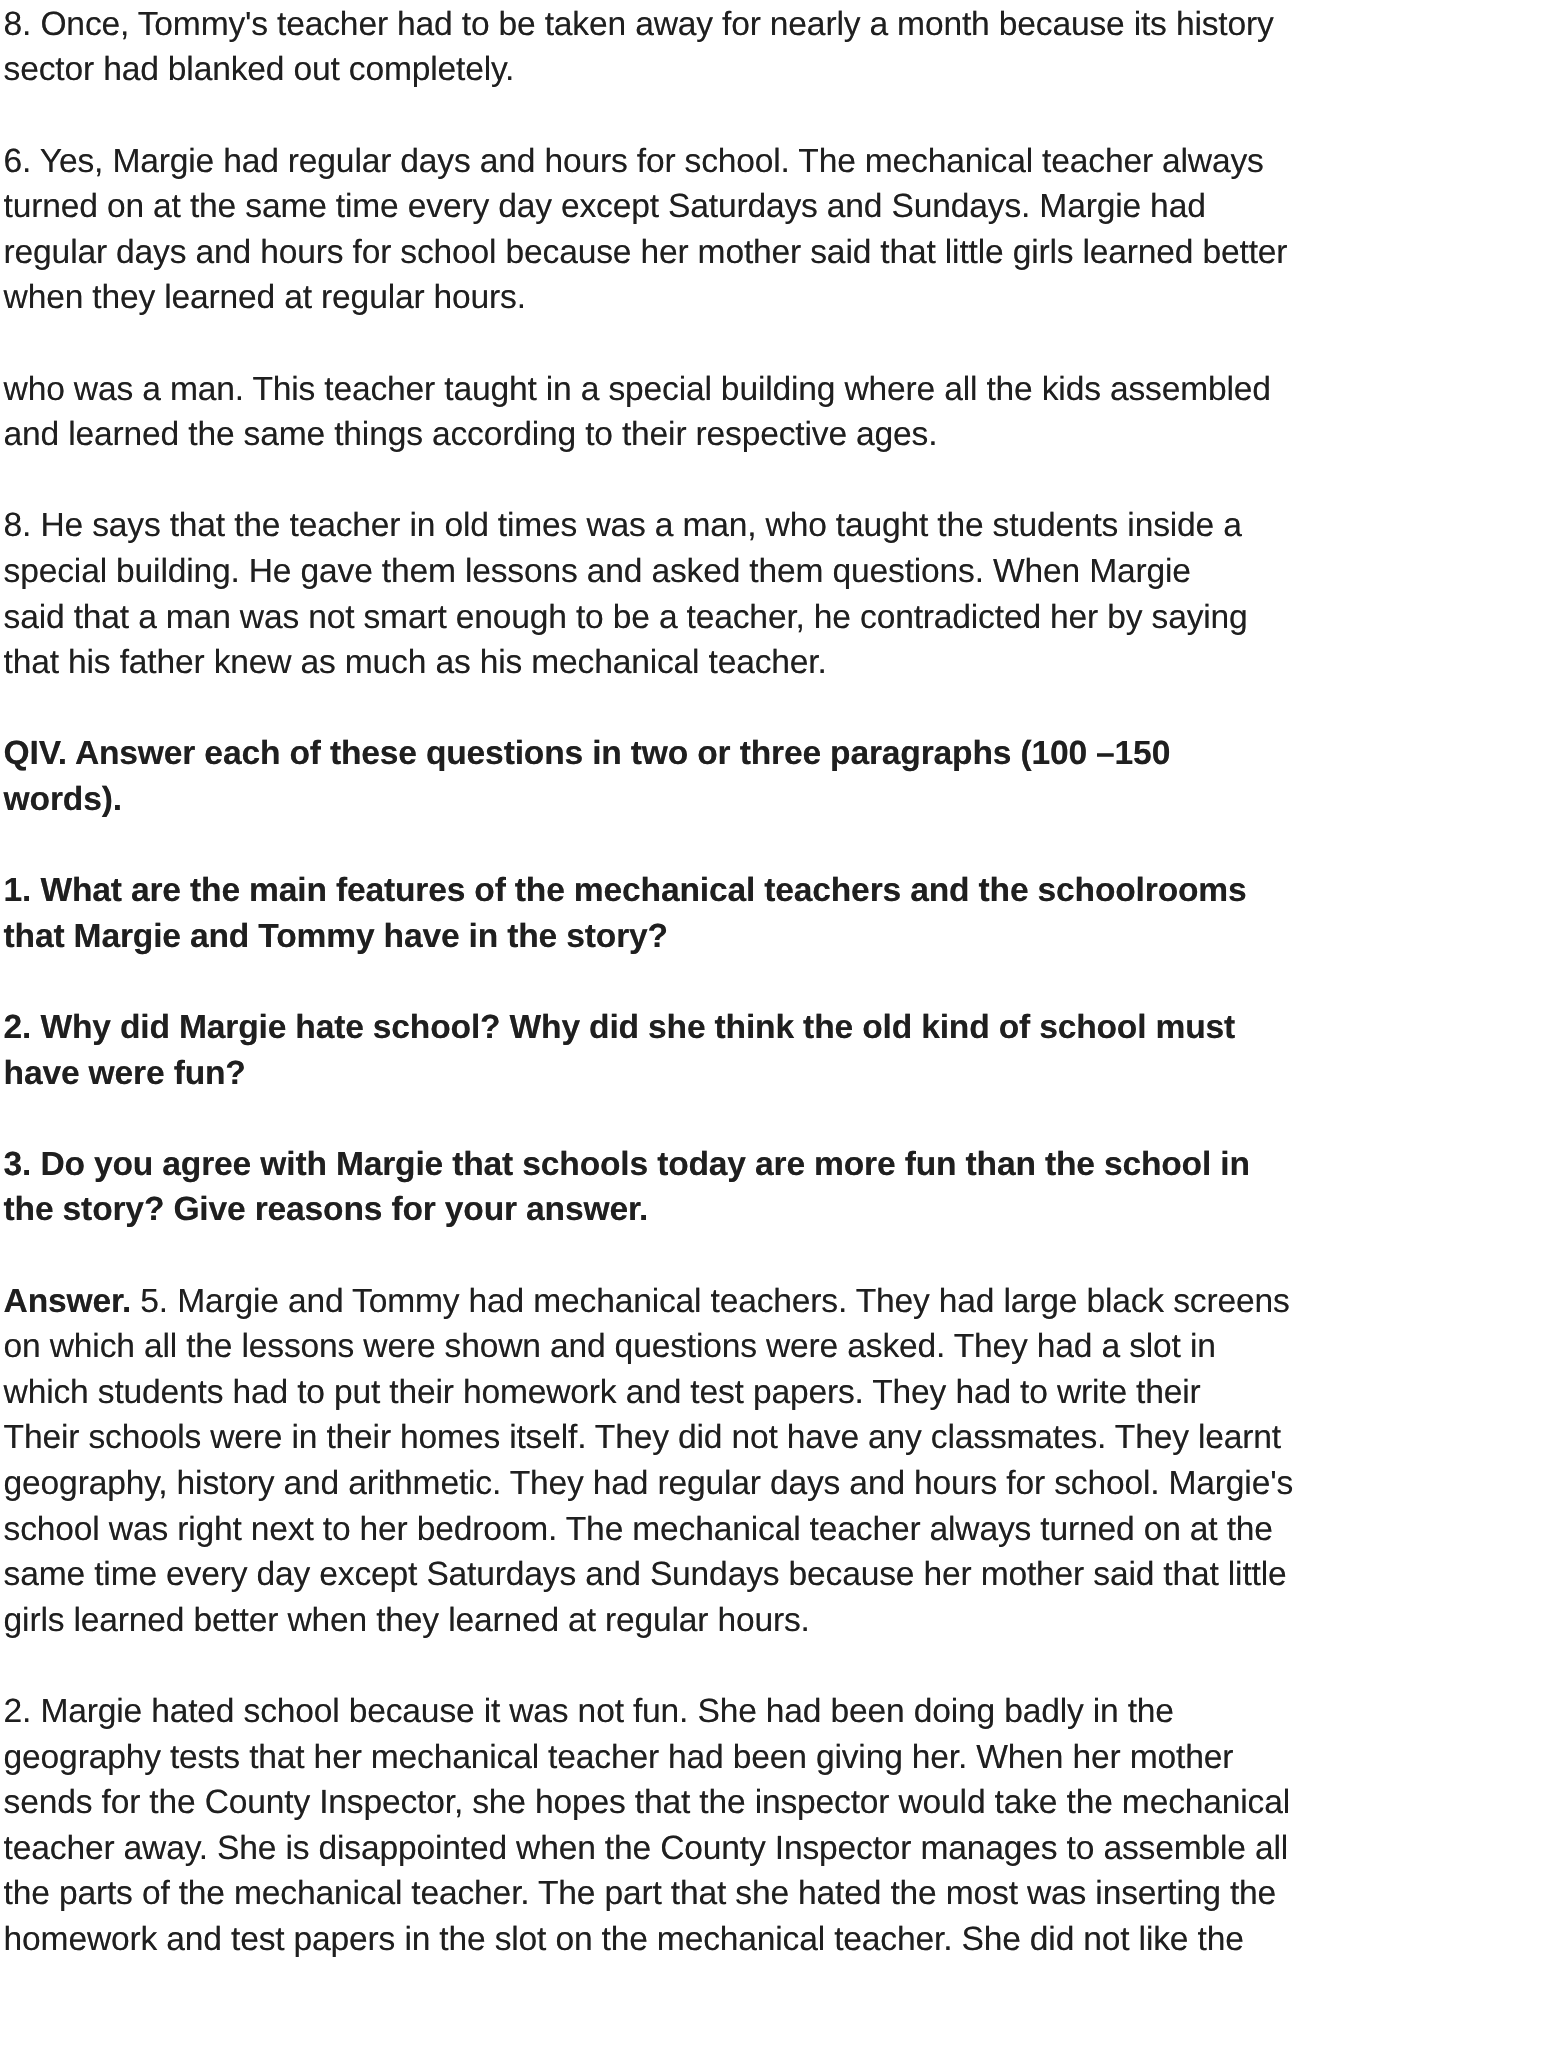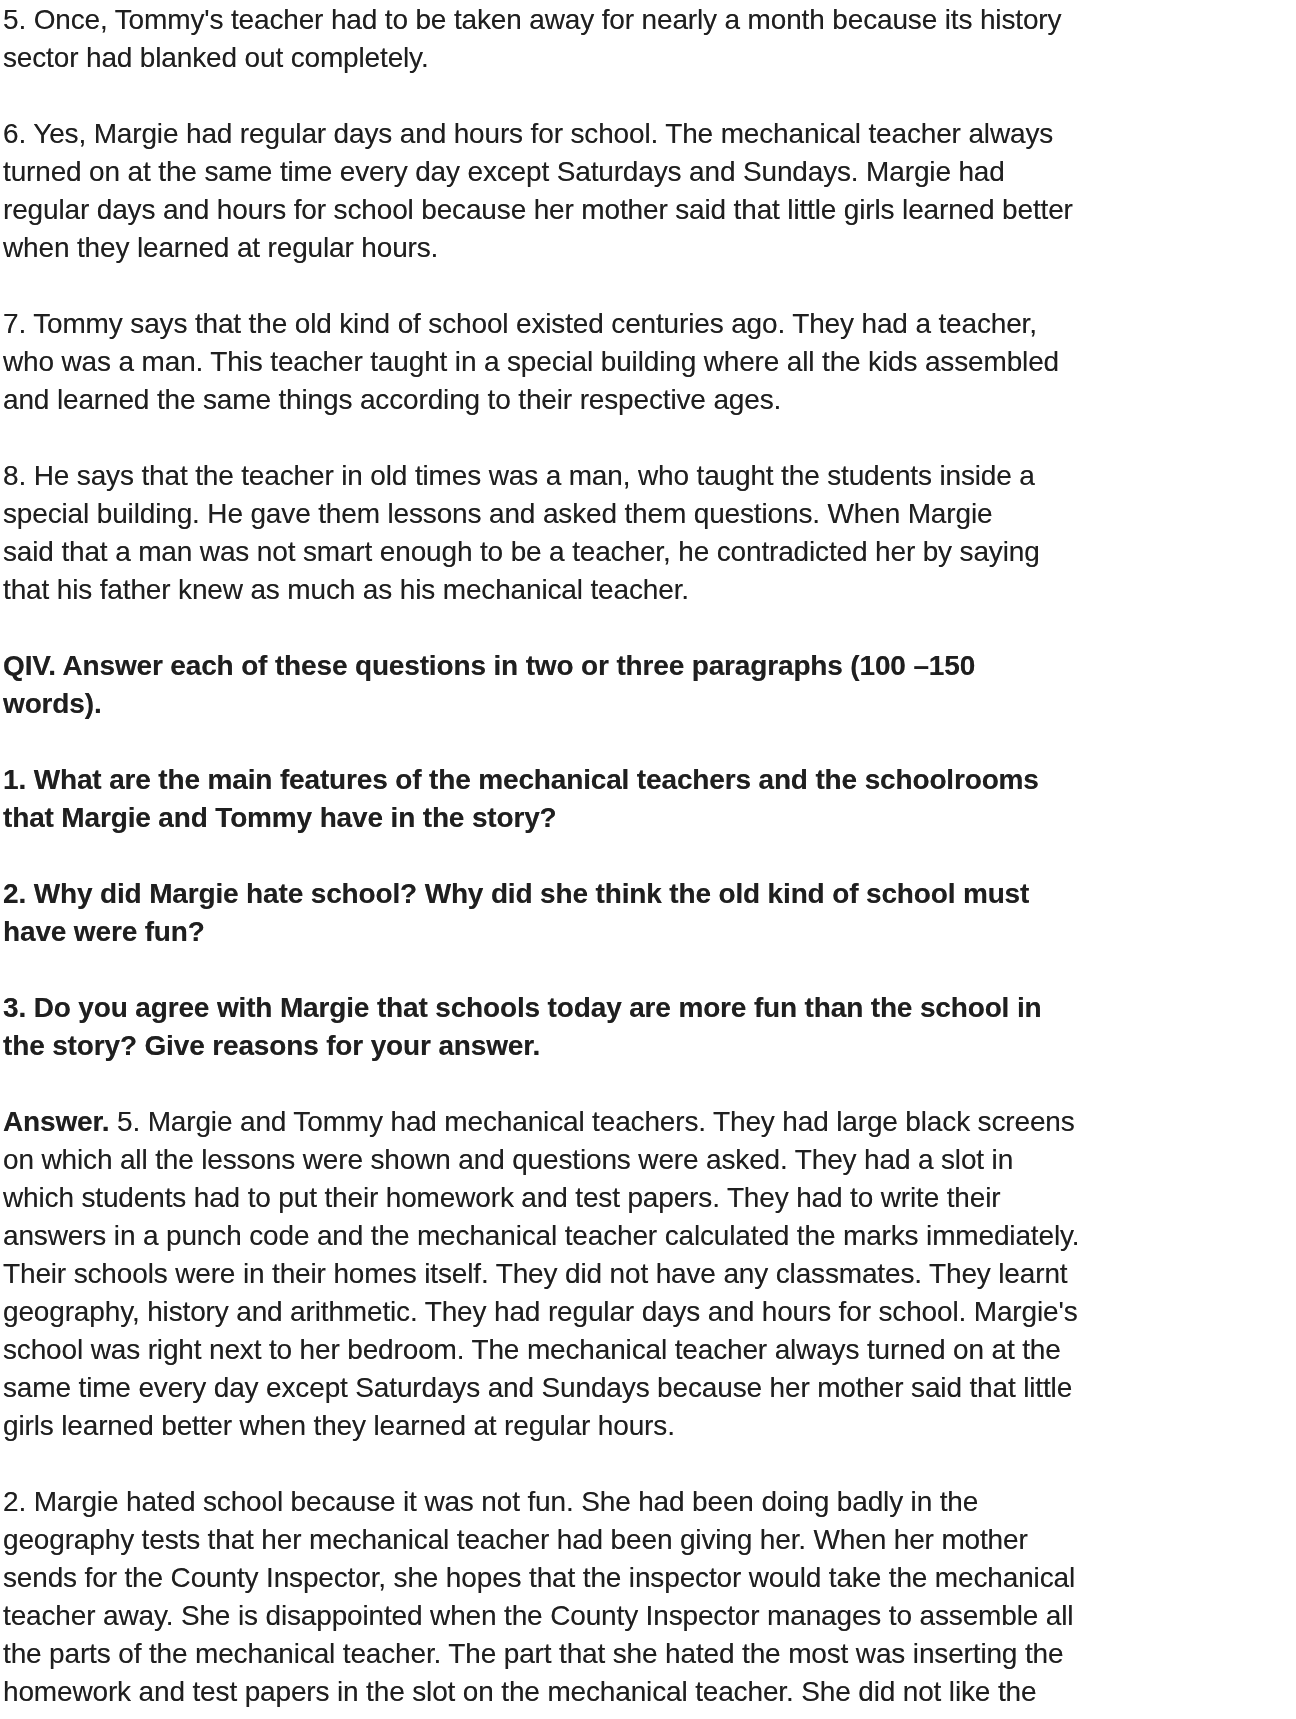--- a/index.html
+++ b/index.html
@@ -32,31 +32,30 @@
     display: block;
     white-space: pre;
   }
   b { font-weight: bold; text-align: center; }
 </style>
 </head>
 <body>
 
 <div class="page">
     <p class="para">
-      <span class="line">5. Once, Tommy's teacher had to be taken away for nearly a month because its history</span>
+      <span class="line">8. Once, Tommy's teacher had to be taken away for nearly a month because its history</span>
       <span class="line">sector had blanked out completely.</span>
     </p>
     <p class="para">
       <span class="line">6. Yes, Margie had regular days and hours for school. The mechanical teacher always</span>
       <span class="line">turned on at the same time every day except Saturdays and Sundays. Margie had</span>
       <span class="line">regular days and hours for school because her mother said that little girls learned better</span>
       <span class="line">when they learned at regular hours.</span>
     </p>
     <p class="para">
-      <span class="line">7. Tommy says that the old kind of school existed centuries ago. They had a teacher,</span>
       <span class="line">who was a man. This teacher taught in a special building where all the kids assembled</span>
       <span class="line">and learned the same things according to their respective ages.</span>
     </p>
     <p class="para">
       <span class="line">8. He says that the teacher in old times was a man, who taught the students inside a</span>
       <span class="line">special building. He gave them lessons and asked them questions. When Margie</span>
       <span class="line">said that a man was not smart enough to be a teacher, he contradicted her by saying</span>
       <span class="line">that his father knew as much as his mechanical teacher.</span>
     </p>
     <p class="para bold">
@@ -72,21 +71,20 @@
       <span class="line">have were fun?</span>
     </p>
     <p class="para bold">
       <span class="line">3. Do you agree with Margie that schools today are more fun than the school in</span>
       <span class="line">the story? Give reasons for your answer.</span>
     </p>
     <p class="para">
       <span class="line"><b>Answer.</b><span> 5. Margie and Tommy had mechanical teachers. They had large black screens</span></span>
       <span class="line">on which all the lessons were shown and questions were asked. They had a slot in</span>
       <span class="line">which students had to put their homework and test papers. They had to write their</span>
-      <span class="line">answers in a punch code and the mechanical teacher calculated the marks immediately.</span>
       <span class="line">Their schools were in their homes itself. They did not have any classmates. They learnt</span>
       <span class="line">geography, history and arithmetic. They had regular days and hours for school. Margie's</span>
       <span class="line">school was right next to her bedroom. The mechanical teacher always turned on at the</span>
       <span class="line">same time every day except Saturdays and Sundays because her mother said that little</span>
       <span class="line">girls learned better when they learned at regular hours.</span>
     </p>
     <p class="para">
       <span class="line">2. Margie hated school because it was not fun. She had been doing badly in the</span>
       <span class="line">geography tests that her mechanical teacher had been giving her. When her mother</span>
       <span class="line">sends for the County Inspector, she hopes that the inspector would take the mechanical</span>

